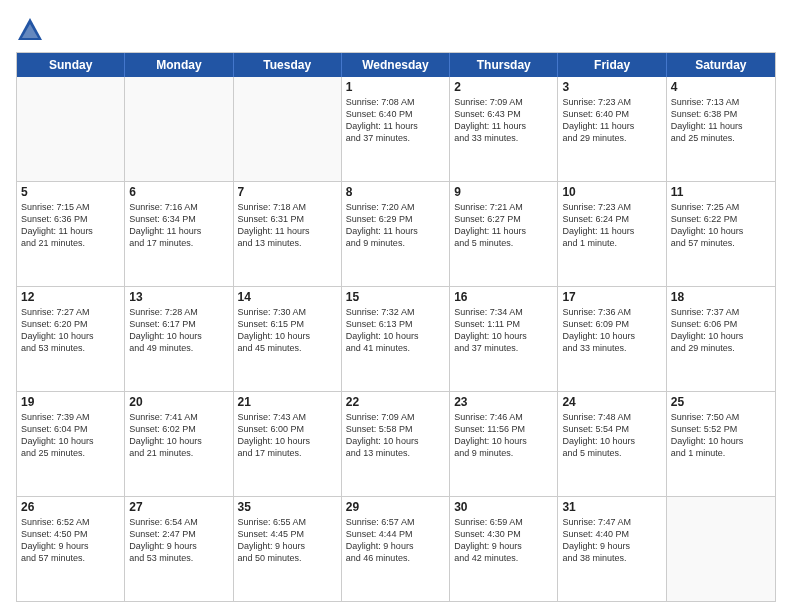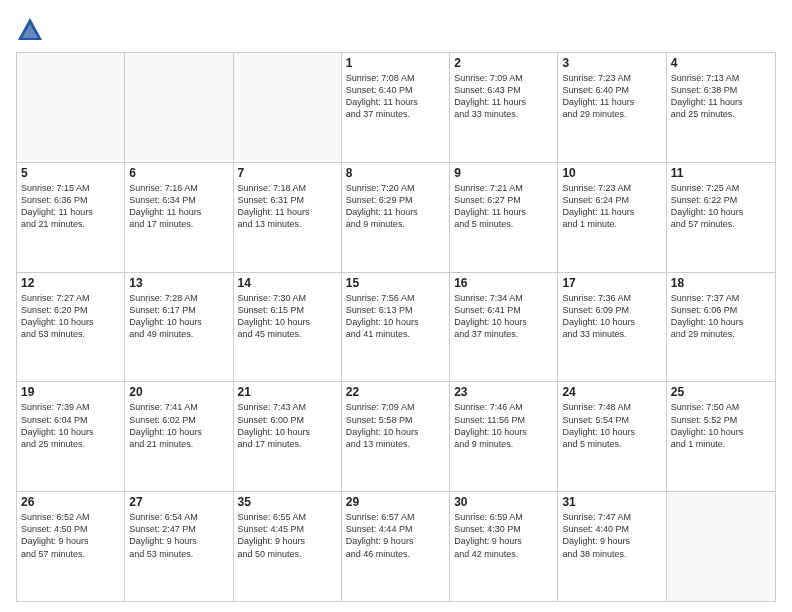--- a/index.html
+++ b/index.html
@@ -129,20 +129,29 @@
         <span class="logo-blue"></span>
       </div>
     </div>
     <div class="title-block">
       <div class="month-title"></div>
       <div class="location"></div>
     </div>
   </div>
 
   <div class="calendar">
+    <div class="cal-header-row">
+    <div class="cal-header-cell">Sunday</div>
+        <div class="cal-header-cell">Monday</div>
+        <div class="cal-header-cell">Tuesday</div>
+        <div class="cal-header-cell">Wednesday</div>
+        <div class="cal-header-cell">Thursday</div>
+        <div class="cal-header-cell">Friday</div>
+        <div class="cal-header-cell">Saturday</div>
+      </div>
     <div class="cal-body">
     <div class="cal-row">
           <div class="cal-cell empty"></div>
           <div class="cal-cell empty"></div>
           <div class="cal-cell empty"></div>
           <div class="cal-cell">
             <div class="day-num">1</div>
             <div class="cell-line">Sunrise: 7:08 AM</div>
             <div class="cell-line">Sunset: 6:40 PM</div>
             <div class="cell-line">Daylight: 11 hours</div>
@@ -238,29 +247,29 @@
           </div>
           <div class="cal-cell">
             <div class="day-num">14</div>
             <div class="cell-line">Sunrise: 7:30 AM</div>
             <div class="cell-line">Sunset: 6:15 PM</div>
             <div class="cell-line">Daylight: 10 hours</div>
             <div class="cell-line">and 45 minutes.</div>
           </div>
           <div class="cal-cell">
             <div class="day-num">15</div>
-            <div class="cell-line">Sunrise: 7:56 AM</div>
+            <div class="cell-line">Sunrise: 7:32 AM</div>
             <div class="cell-line">Sunset: 6:13 PM</div>
             <div class="cell-line">Daylight: 10 hours</div>
             <div class="cell-line">and 41 minutes.</div>
           </div>
           <div class="cal-cell">
             <div class="day-num">16</div>
             <div class="cell-line">Sunrise: 7:34 AM</div>
-            <div class="cell-line">Sunset: 6:41 PM</div>
+            <div class="cell-line">Sunset: 1:11 PM</div>
             <div class="cell-line">Daylight: 10 hours</div>
             <div class="cell-line">and 37 minutes.</div>
           </div>
           <div class="cal-cell">
             <div class="day-num">17</div>
             <div class="cell-line">Sunrise: 7:36 AM</div>
             <div class="cell-line">Sunset: 6:09 PM</div>
             <div class="cell-line">Daylight: 10 hours</div>
             <div class="cell-line">and 33 minutes.</div>
           </div>

